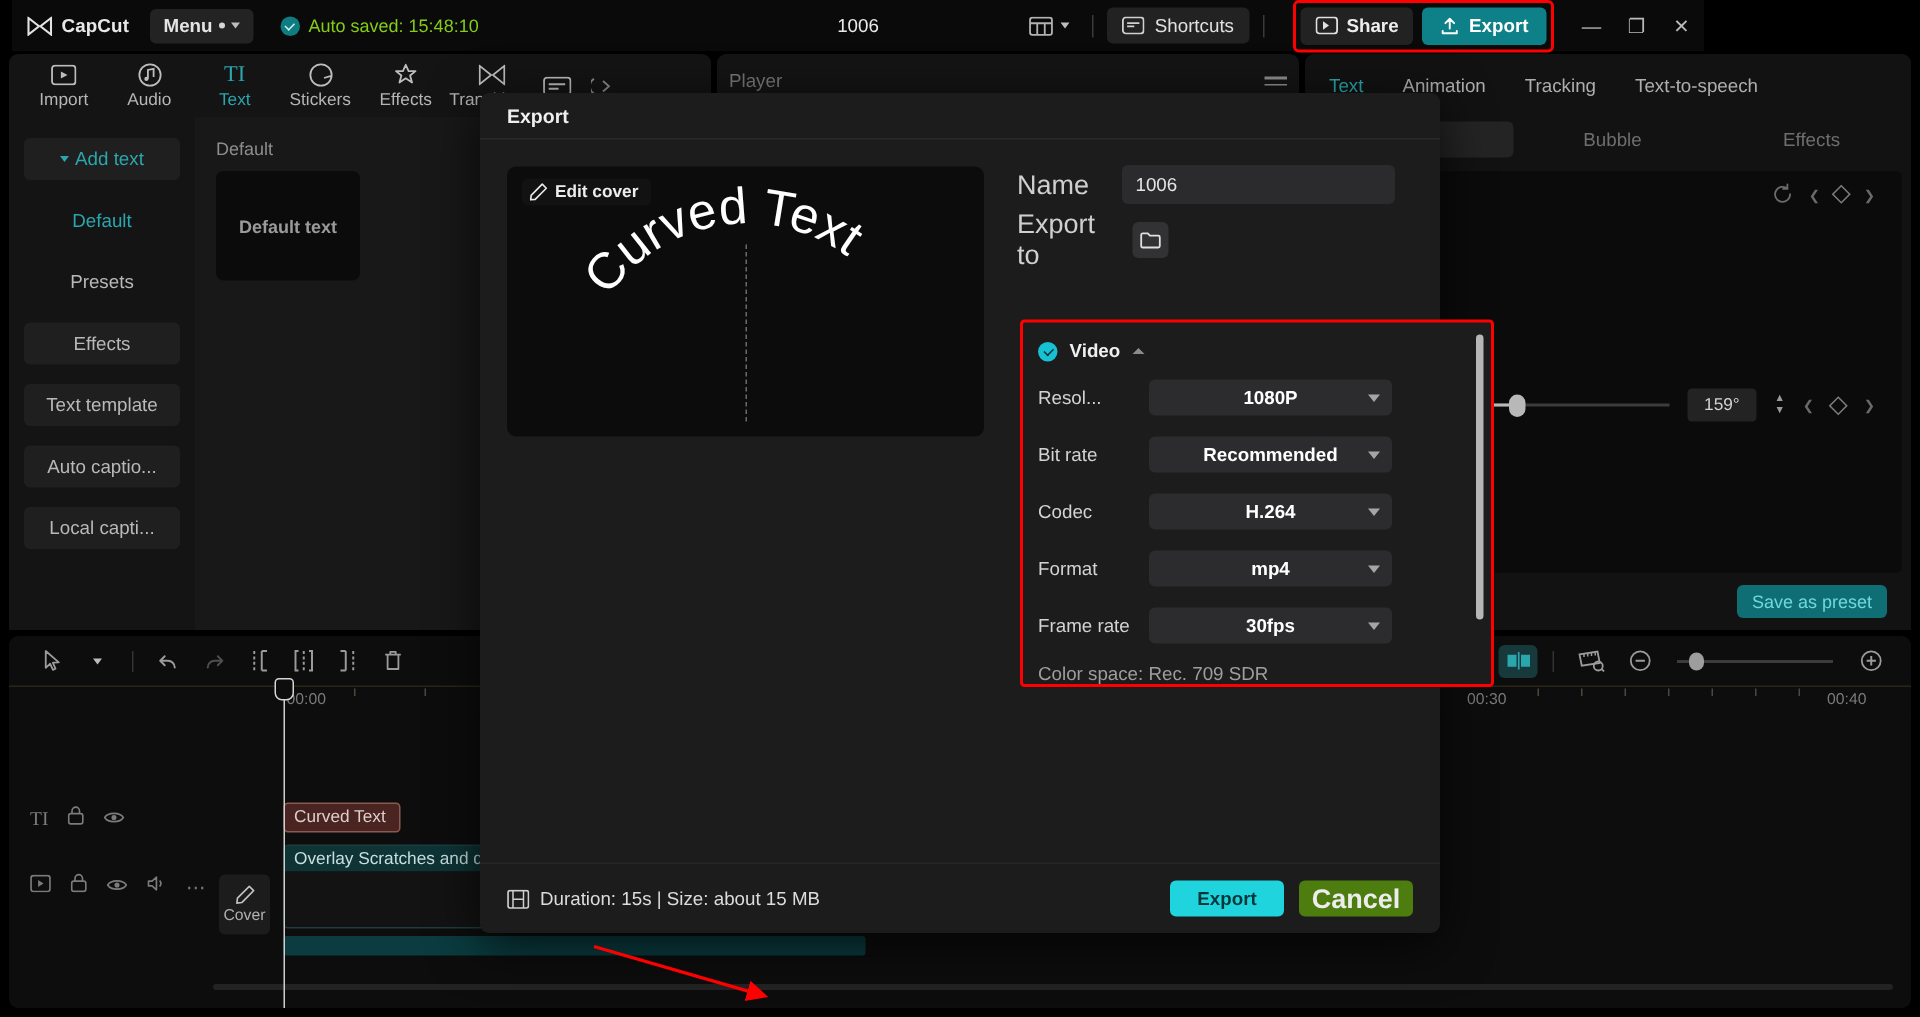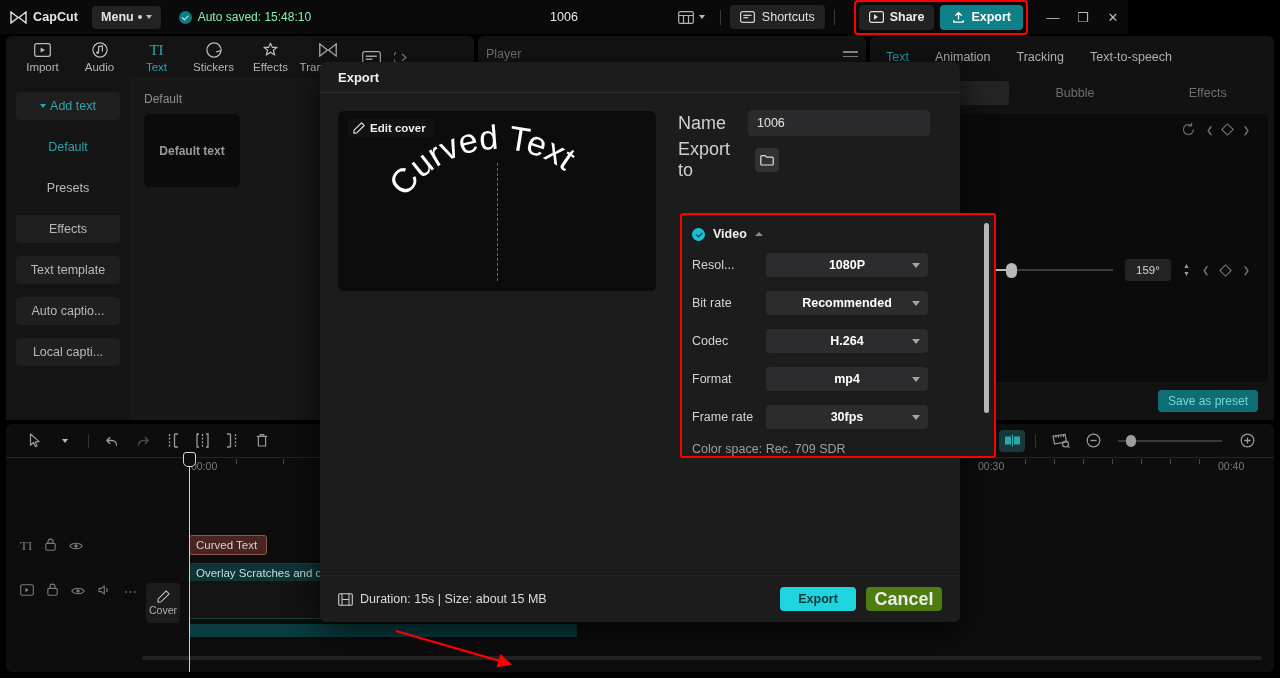--- a/index.html
+++ b/index.html
@@ -6,38 +6,38 @@
   html, body {
     width: 1280px; height: 678px;
     background: #000;
     font-family: "Liberation Sans", sans-serif;
     overflow: hidden;
   }
   .app { position: relative; width: 1280px; height: 678px; background: #000; }
 
   
   .topbar {
-    position: absolute; left: 0; top: 0; width: 1128px; height: 34px;
+    position: absolute; left: 8px; top: 0; width: 1128px; height: 34px;
     background: #0a0a0a; display: flex; align-items: center;
   }
   .logo-wrap { display: flex; align-items: center; gap: 6px; margin-left: 10px; }
   .logo-mark { width: 17px; height: 13px; position: relative; }
   .logo-mark svg { display: block; }
   .logo-text { color: #e8e8e8; font-size: 12.5px; font-weight: 700; letter-spacing: .1px; }
   .menu-btn {
     margin-left: 14px; height: 23px; padding: 0 9px; border-radius: 4px;
     background: #232323; color: #e4e4e4; font-size: 12.5px; font-weight: 700;
     display: flex; align-items: center; gap: 4px; cursor: pointer;
   }
   .menu-dot { width:4px;height:4px;border-radius:50%;background:#d6d6d6;display:inline-block; }
   .chev { width: 0; height: 0; border-left: 3.5px solid transparent; border-right: 3.5px solid transparent; border-top: 4px solid #bdbdbd; }
   .autosave { margin-left: 18px; display: flex; align-items: center; gap: 6px; }
   .autosave-ic { width: 13px; height: 13px; border-radius: 50%; background: #0e7c80; display:flex;align-items:center;justify-content:center; }
   .autosave-ic::after { content:""; width:5px;height:2.5px;border-left:1.6px solid #d8f2f2;border-bottom:1.6px solid #d8f2f2;transform:rotate(-45deg);margin-top:-1px;}
-  .autosave-txt { color: #86efac; font-size: 12px; }
+  .autosave-txt { color: #84cc16; font-size: 12px; }
   .proj-title {
     position: absolute; left: 0; right: 0; margin: 0 auto; width: 120px;
     text-align: center; color: #e9e9e9; font-size: 12.5px;
   }
   .tb-right { margin-left: auto; display: flex; align-items: center; height: 34px; }
   .layout-btn { display:flex;align-items:center;gap:5px;padding:0 6px;cursor:pointer; }
   .sep { width:1px;height:15px;background:#3a3a3a;margin:0 9px; }
   .shortcuts-btn {
     display:flex;align-items:center;gap:7px;height:24px;padding:0 10px;border-radius:4px;
     background:#222;color:#e0e0e0;font-size:12.5px;cursor:pointer;

